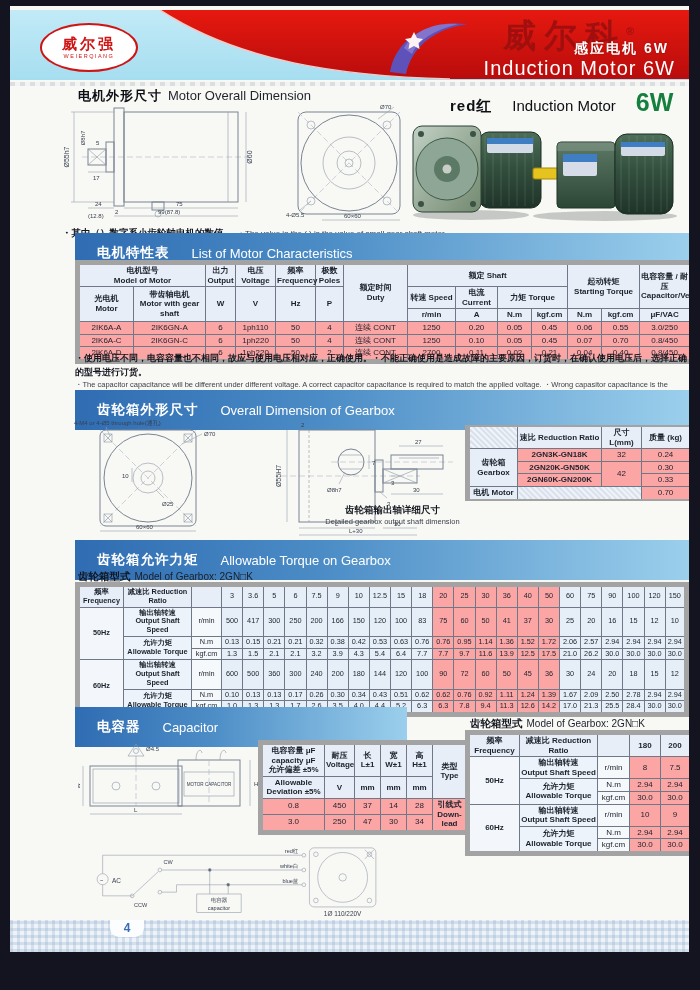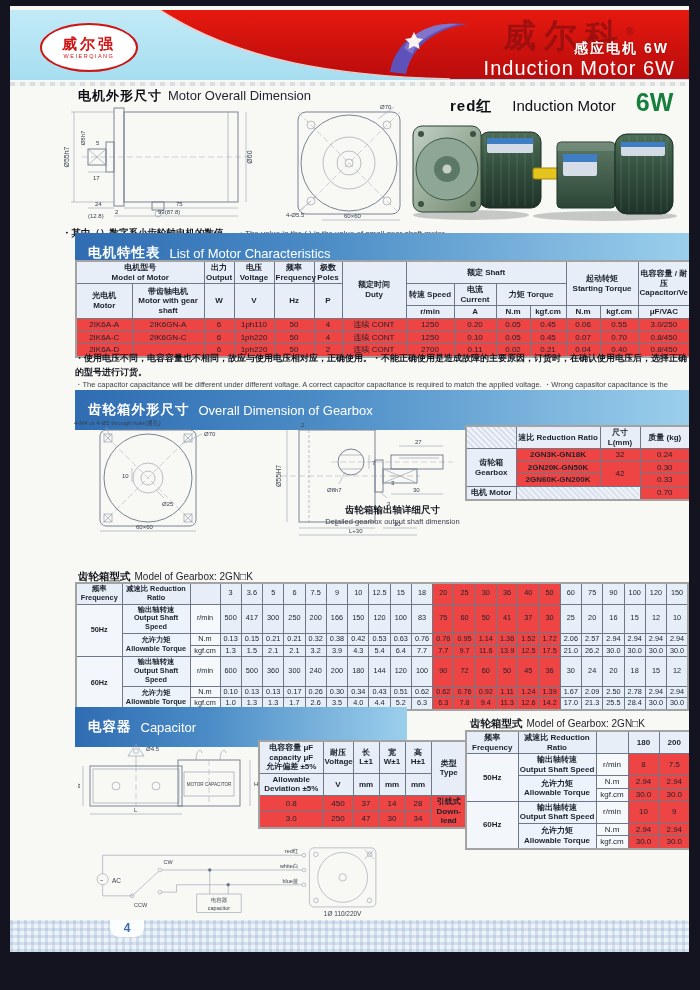--- a/index.html
+++ b/index.html
@@ -17,26 +17,26 @@
   .wm{position:absolute;right:55px;top:4px;color:#9c0f0f;font-size:33px;font-weight:bold;letter-spacing:8px;opacity:.92;}
   .wm sup{font-size:11px;letter-spacing:0;}
   .hdr-cn{position:absolute;right:20px;top:30px;color:#ffffff;font-size:14px;font-weight:bold;letter-spacing:2px;text-shadow:0 0 2px rgba(120,0,0,.6);}
   .hdr-en{position:absolute;right:14px;top:47px;color:#ffffff;font-size:20px;letter-spacing:1px;}
   
   .sec-title-cn{font-size:13px;font-weight:bold;color:#0c0f14;letter-spacing:1px;}
   .sec-title-en{font-size:13px;color:#1f242c;margin-left:6px;}
   .product-cn{font-size:15px;font-weight:bold;color:#0c0f14;letter-spacing:1px;}
   .product-en{font-size:15px;color:#0c0f14;margin:0 20px;}
   .product-watt{font-size:25px;font-weight:800;color:#15803d;}
-  .bar{position:absolute;height:40px;display:flex;align-items:center;box-sizing:border-box;padding-left:13px;color:#fff;
-    background:linear-gradient(90deg,#2f6cb2 0%,#4b8cc6 40%,#9bcfec 100%);}
+  .bar{position:absolute;height:40px;display:flex;align-items:center;box-sizing:border-box;padding-left:22px;color:#fff;
+    background:linear-gradient(90deg,#2f6cb2 0%,#4b8cc6 40%,#9bcfec 100%);gap:13px;}
   .bar .cn{font-weight:bold;font-size:13.5px;letter-spacing:1px;margin-right:9px;}
   .bar .en{font-size:13px;}
   
-  table.t{border-collapse:collapse;table-layout:fixed;background:#ef4444;border:2px solid #a3a3a3;}
+  table.t{border-collapse:collapse;table-layout:fixed;background:#fca5a5;border:5px solid #a3a3a3;}
   table.t td{border:1px solid #6e7886;text-align:center;vertical-align:middle;color:#1c222c;
     white-space:pre-line;line-height:1.2;padding:1px 1px;font-size:8px;}
   td.hd{background:#e7eef7;font-weight:bold;}
   td.lblc{background:#edf3fa;font-weight:bold;}
   td.freq{background:#f3f7fb;font-weight:bold;font-size:9px;}
   td.unit{background:#f6f9fc;}
   td.b{font-weight:bold;font-size:8.5px;}
   td.hatch{background:repeating-linear-gradient(45deg,#d7e0ec 0 2px,#f1f5f9 2px 4px);}
   td.capq{font-size:7px;line-height:1.25;}
   td.small{font-size:6.3px;}
@@ -454,20 +454,24 @@
           <td>0.33</td>
         </tr>
         <tr>
           <td class="hd">电机 Motor</td>
           <td colspan="2" class="hatch"></td>
           <td>0.70</td>
         </tr>
       </tbody>
   </table>
 
+  <div class="bar" style="left:65px;top:534px;width:614px;">
+    <span class="cn">齿轮箱允许力矩</span>
+      <span class="en">Allowable Torque on Gearbox</span>
+  </div>
   <div class="abs model-label" style="left:68px;top:560px;">
     <span class="cn">齿轮箱型式</span><span class="en">Model of Gearbox: 2GN□K</span>
   </div>
   <table class="t tq abs" style="left:65px;top:576px;width:614px;">
     <colgroup>
       <col style="width:46px">
         <col style="width:68px">
         <col style="width:30px">
       <col span="10" class="cs">
         <col span="6">

